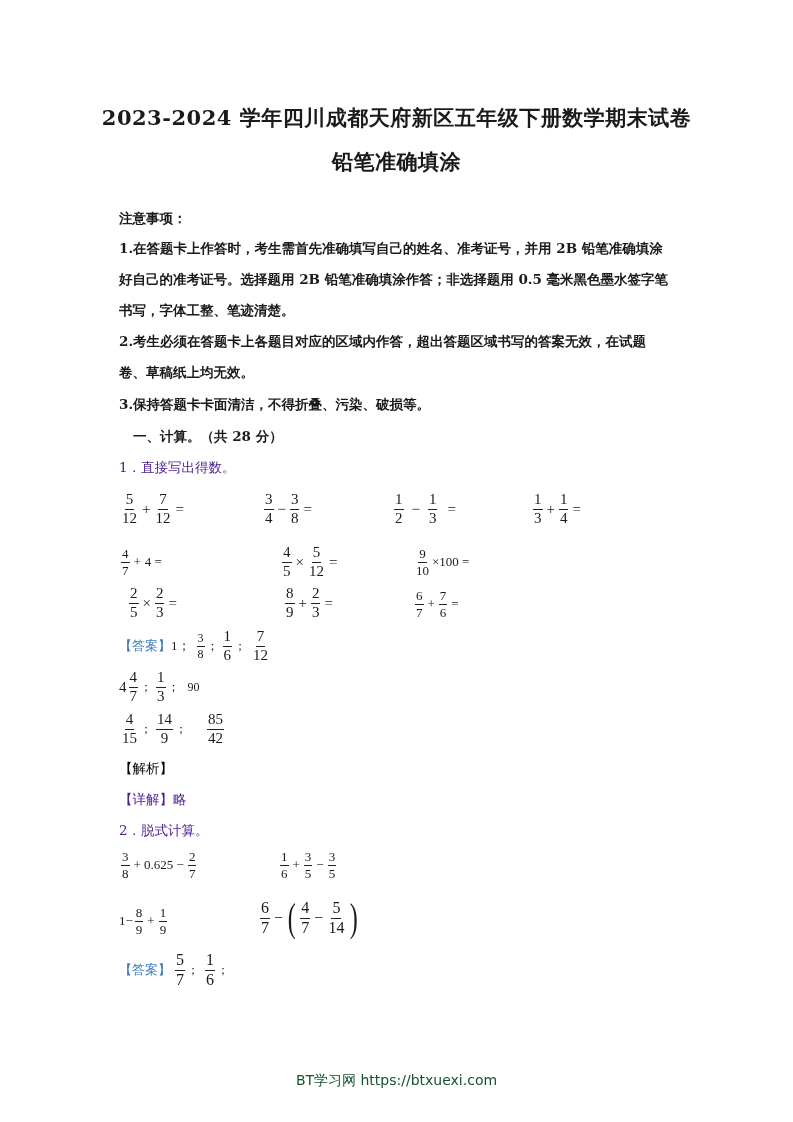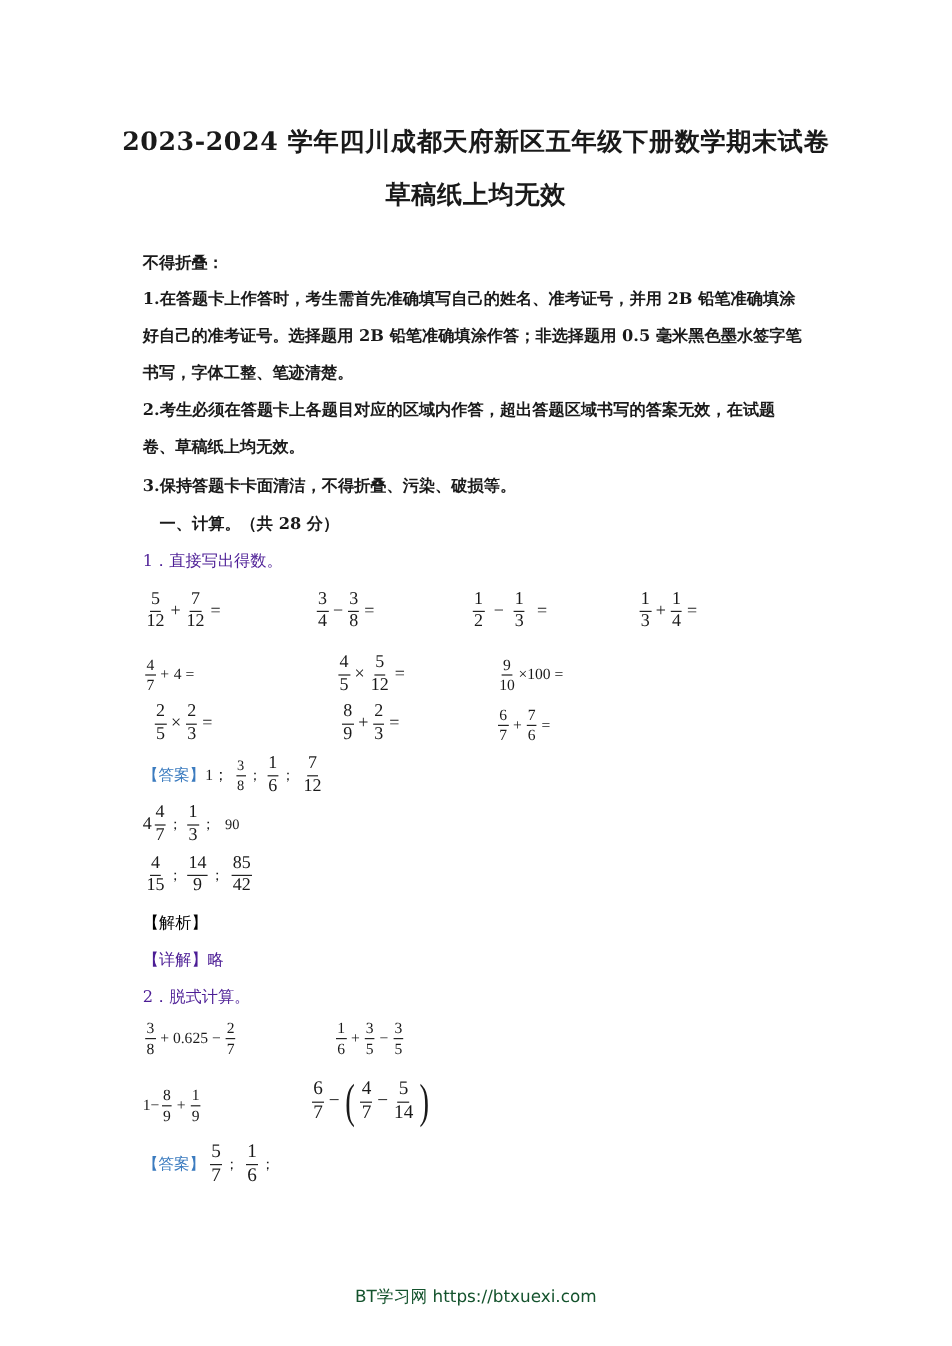--- a/index.html
+++ b/index.html
@@ -20,23 +20,23 @@
   .frac.small { font-size: 12px; }
   .op { margin: 0 2px; }
   .paren { font-size: 40px; font-weight: 100; line-height: 1; transform: scaleX(0.6); display: inline-block; }
   .footer { position: absolute; top: 1072px; left: 0; width: 793px; text-align: center;
             font-family: "DejaVu Sans", sans-serif; font-size: 14px; color: #14532d; }
 </style>
 </head>
 <body>
 
 <div class="title" style="top:104px;">2023-2024 学年四川成都天府新区五年级下册数学期末试卷</div>
-<div class="title" style="top:148px;">草稿纸上均无效</div>
-
-<div class="line bold" style="top:210px;">不得折叠：</div>
+<div class="title" style="top:148px;">铅笔准确填涂</div>
+
+<div class="line bold" style="top:210px;">注意事项：</div>
 <div class="line bold" style="top:240px;">1.在答题卡上作答时，考生需首先准确填写自己的姓名、准考证号，并用 2B 铅笔准确填涂</div>
 <div class="line bold" style="top:271px;">好自己的准考证号。选择题用 2B 铅笔准确填涂作答；非选择题用 0.5 毫米黑色墨水签字笔</div>
 <div class="line bold" style="top:302px;">书写，字体工整、笔迹清楚。</div>
 <div class="line bold" style="top:333px;">2.考生必须在答题卡上各题目对应的区域内作答，超出答题区域书写的答案无效，在试题</div>
 <div class="line bold" style="top:364px;">卷、草稿纸上均无效。</div>
 <div class="line bold" style="top:396px;">3.保持答题卡卡面清洁，不得折叠、污染、破损等。</div>
 
 <div class="line bold" style="top:428px;margin-left:14px;">一、计算。（共 28 分）</div>
 <div class="line light" style="top:459px;">1．直接写出得数。</div>
 
@@ -191,21 +191,21 @@
   <span class="frac">
       <span class="num">4</span>
       <span class="den">15</span>
     </span>
   <span style="font-size:12px;">；</span>
   <span class="frac" style="margin-left:4px;">
       <span class="num">14</span>
       <span class="den">9</span>
     </span>
   <span style="font-size:12px;">；</span>
-  <span class="frac" style="margin-left:6px;justify-content:center;">
+  <span class="frac" style="margin-left:20px;justify-content:center;">
       <span class="num">85</span>
       <span class="den">42</span>
     </span>
 </div>
 
 <div class="line blue light" style="top:760px; font-family:Liberation Sans, sans-serif; color:#000000;">【解析】</div>
 <div class="line light" style="top:791px;">
   <span>【详解】</span><span>略</span>
 </div>
 <div class="line light" style="top:822px;">2．脱式计算。</div>

